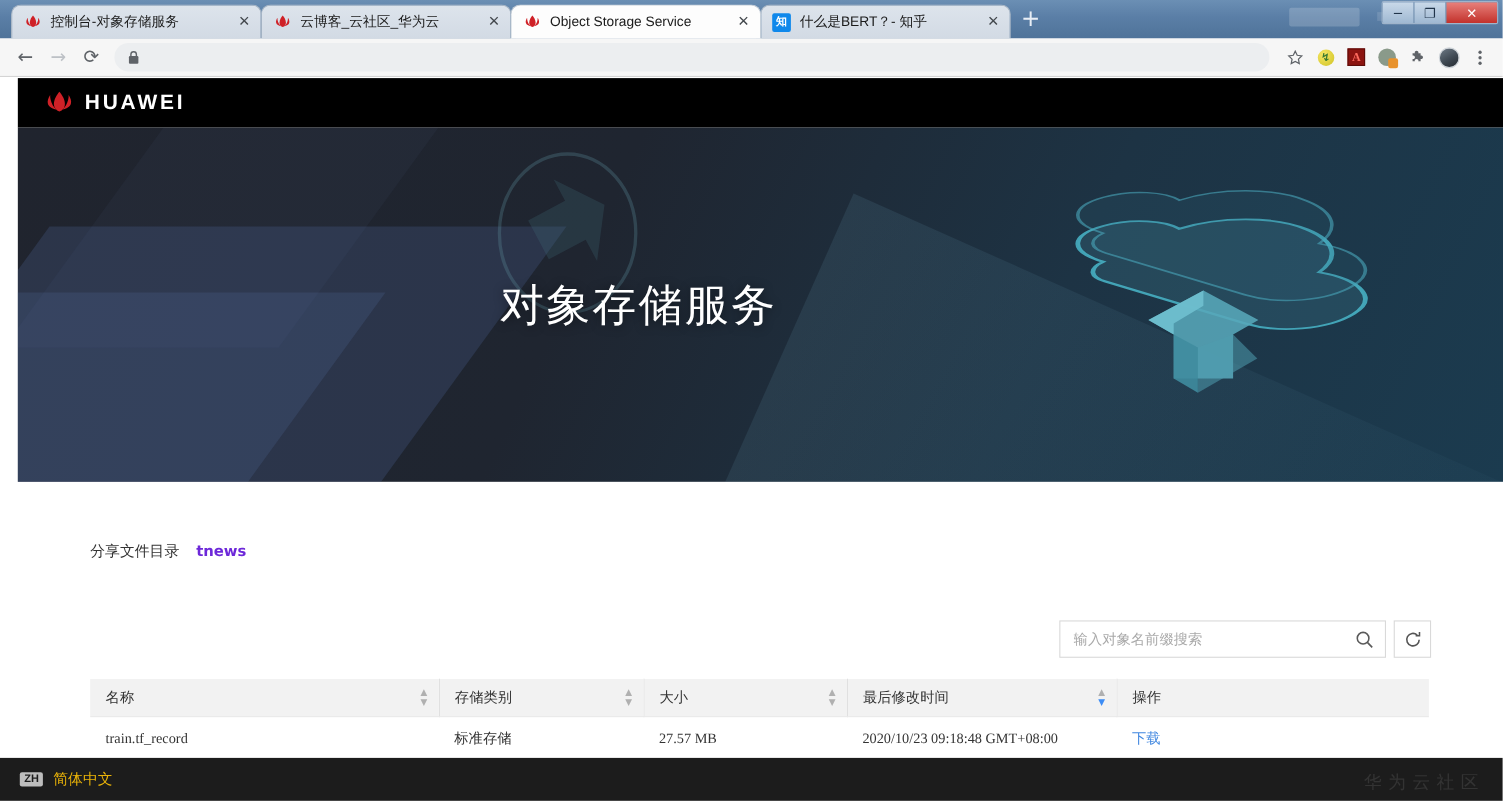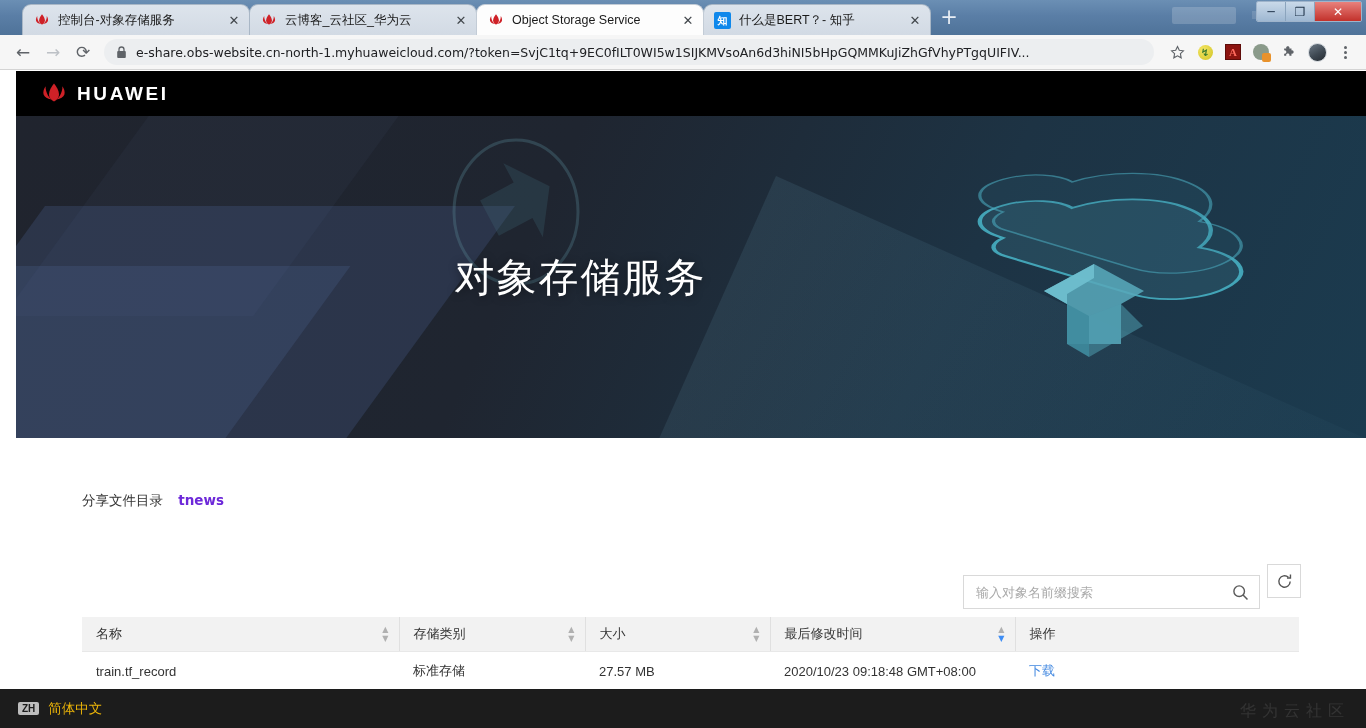--- a/index.html
+++ b/index.html
@@ -10,21 +10,21 @@
     background: #ffffff;
   }
 
   
   .browser-titlebar {
     position: absolute; left: 0; top: 0; width: 1366px; height: 35px;
     background: linear-gradient(180deg, #6b8fb4 0%, #5a7ea6 45%, #4f7399 100%);
     display: flex; align-items: flex-end;
   }
   .tabstrip {
-    display: flex; align-items: flex-end; height: 35px; padding-left: 22px;
+    display: flex; align-items: flex-end; height: 35px; padding-left: 10px;
   }
   .tab {
     position: relative;
     height: 31px; width: 228px;
     background: linear-gradient(180deg, #dde4ec 0%, #d2dae4 100%);
     border-top-left-radius: 9px; border-top-right-radius: 9px;
     display: flex; align-items: center;
     padding: 0 6px 0 10px;
     margin-right: -1px;
     border: 1px solid #a9b7c6; border-bottom: none;
@@ -221,21 +221,21 @@
   .toolrow {
     position: relative; margin: 54px 66px 0 66px; height: 34px;
   }
   .expiry {
     position: absolute; left: 0; top: 6px;
     font-size: 13px; color: #333; font-family: "DejaVu Sans", sans-serif;
   }
   .searchwrap { position: absolute; right: 0; top: 0; display: flex; }
   .searchbox {
     width: 297px; height: 34px; border: 1px solid #d9d9d9; background: #fff;
-    display: flex; align-items: center; padding: 0 10px 0 12px; margin-top: 11px;
+    display: flex; align-items: center; padding: 0 10px 0 12px;
   }
   .searchbox input {
     flex: 1 1 auto; border: none; outline: none; font-size: 13px;
     color: #333; background: transparent; font-family: "DejaVu Sans", sans-serif;
   }
   .searchbox input::placeholder { color: #a9a9a9; }
   .search-ico { color: #666; display: flex; }
   .refreshbtn {
     width: 34px; height: 34px; border: 1px solid #d9d9d9; margin-left: 7px;
     background: #fff; display: flex; align-items: center; justify-content: center;
@@ -256,21 +256,21 @@
   table.objtable th:last-child { border-right: none; }
   .sorter {
     position: absolute; right: 10px; top: 50%; transform: translateY(-50%);
     display: flex; flex-direction: column; gap: 2px; line-height: 0;
   }
   .sorter span { font-size: 8px; color: #b0b0b0; line-height: 7px; font-family: "DejaVu Sans", sans-serif; }
   .sorter span.on { color: #3d8df5; }
   table.objtable td {
     height: 40px; font-size: 13px; color: #333; padding: 0 0 0 14px;
     border-bottom: 1px solid #ededed;
-    font-family: Liberation Sans, sans-serif;
+    font-family: Liberation Serif, serif;
   }
   table.objtable tr.alt td { background: #fafafa; }
   .dl-link { color: #4288e0; text-decoration: none; }
 
   .watermark {
     position: absolute; right: 16px; bottom: 6px;
     font-size: 16px; color: rgba(255,255,255,0.10); letter-spacing: 6px;
     font-family: "DejaVu Sans", sans-serif;
   }
 
@@ -356,21 +356,20 @@
   <div class="navbtn disabled">→</div>
   <div class="navbtn">⟳</div>
 
   <div class="omnibox">
     <span class="lock-icon">
       <svg width="11" height="13" viewBox="0 0 11 13">
           <path d="M3 5V3.5a2.5 2.5 0 015 0V5" fill="none" stroke="#5f6368" stroke-width="1.3"></path>
           <rect x="1.2" y="5" width="8.6" height="7" rx="1" fill="#5f6368"></rect>
         </svg>
     </span>
-    <span class="omnibox-url">e-share.obs-website.cn-north-1.myhuaweicloud.com/?token=SvjC1tq+9EC0fILT0WI5w1SIJKMVsoAn6d3hiNI5bHpGQMMKuJiZhGfVhyPTgqUIFIV...</span>
   </div>
 
   <div class="tb-icon">
     <svg width="15" height="15" viewBox="0 0 16 16">
         <path d="M8 1.6l1.9 4 4.4.6-3.2 3.1.8 4.4L8 11.6 4.1 13.7l.8-4.4L1.7 6.2l4.4-.6z" fill="none" stroke="#5f6368" stroke-width="1.2"></path>
       </svg>
   </div>
   <div class="tb-icon">
       <span class="ext-yellow">↯</span>
     </div>

